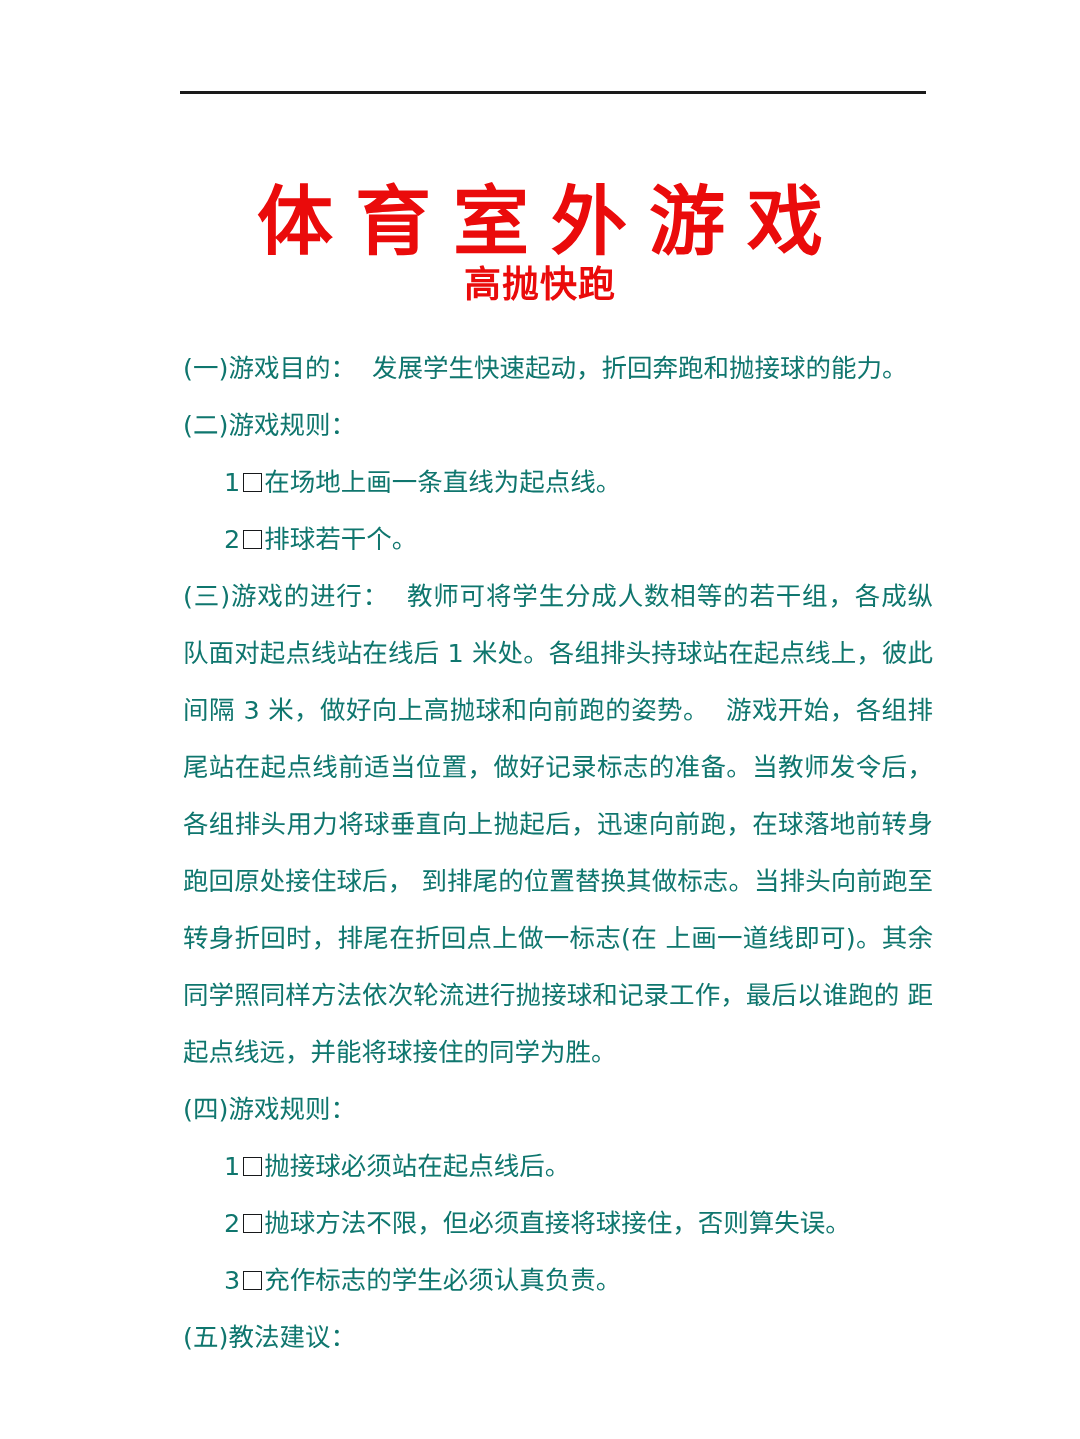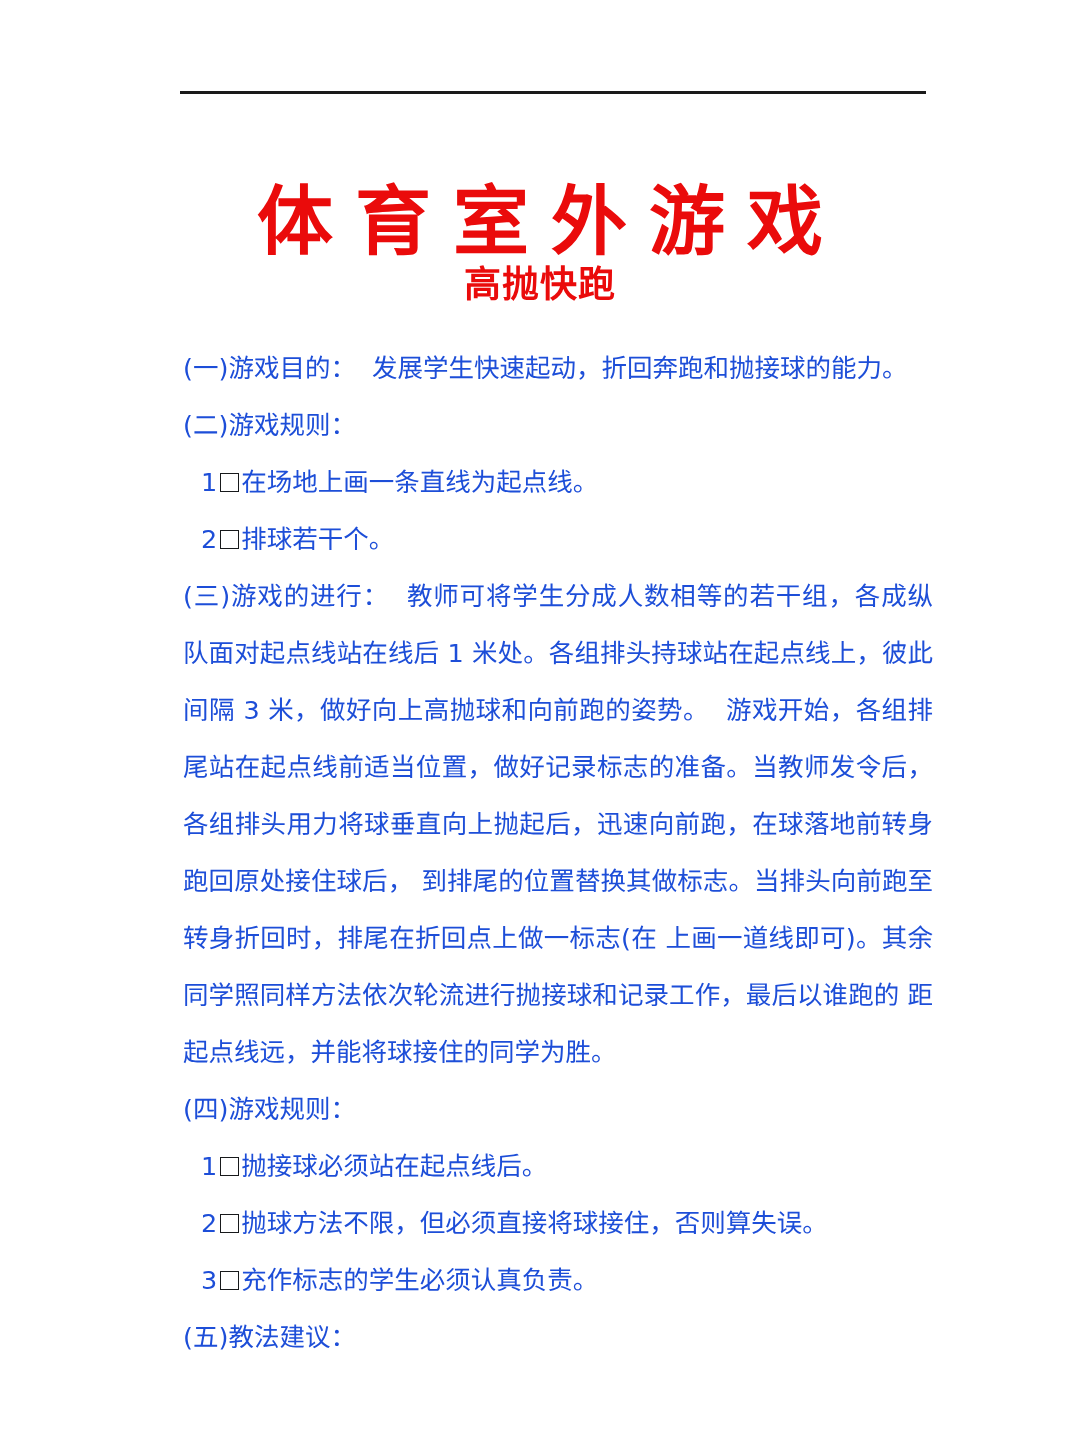--- a/index.html
+++ b/index.html
@@ -63,40 +63,40 @@
 
   
   .body-area {
     position: absolute;
     left: 183px;
     top: 340px;
     width: 750px;
   }
 
   .block {
-    color: #1d4ed8;
+    color: #0f766e;
     font-size: 25.5px;
     line-height: 57px;
     font-weight: 500;
     font-family: "DejaVu Sans", "Liberation Sans", sans-serif;
   }
 
   .block.heading {
     white-space: pre-wrap;
   }
 
   .block.para {
     text-align: justify;
     text-align-last: left;
     text-justify: inter-character;
     white-space: pre-wrap;
   }
 
   .block.item {
-    margin-left: 18px;
+    margin-left: 41px;
     white-space: pre-wrap;
   }
 
   
   .tofu {
     display: inline-block;
     width: 19px;
     height: 19px;
     border: 1.7px solid #17191b;
     background: transparent;

